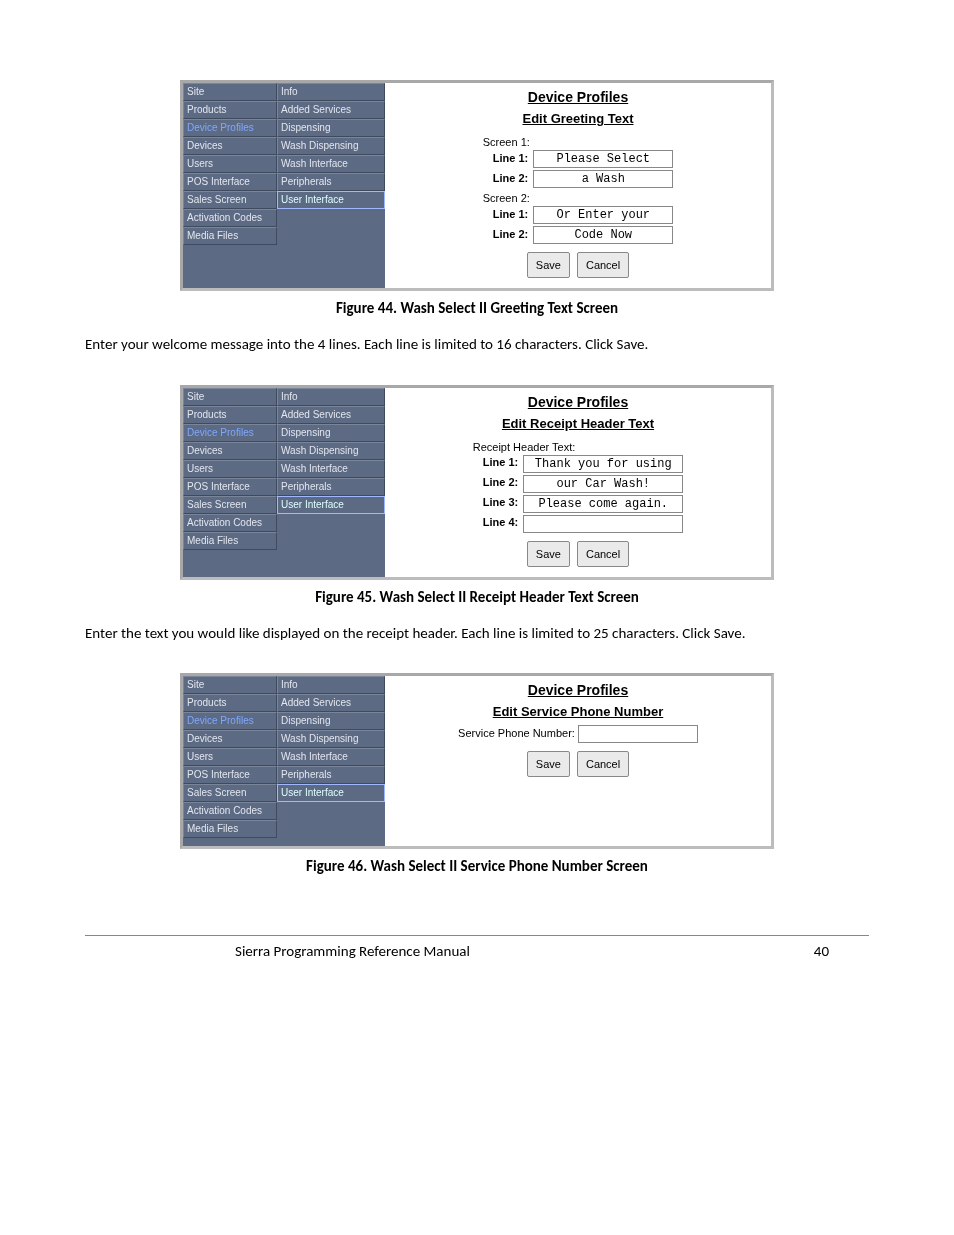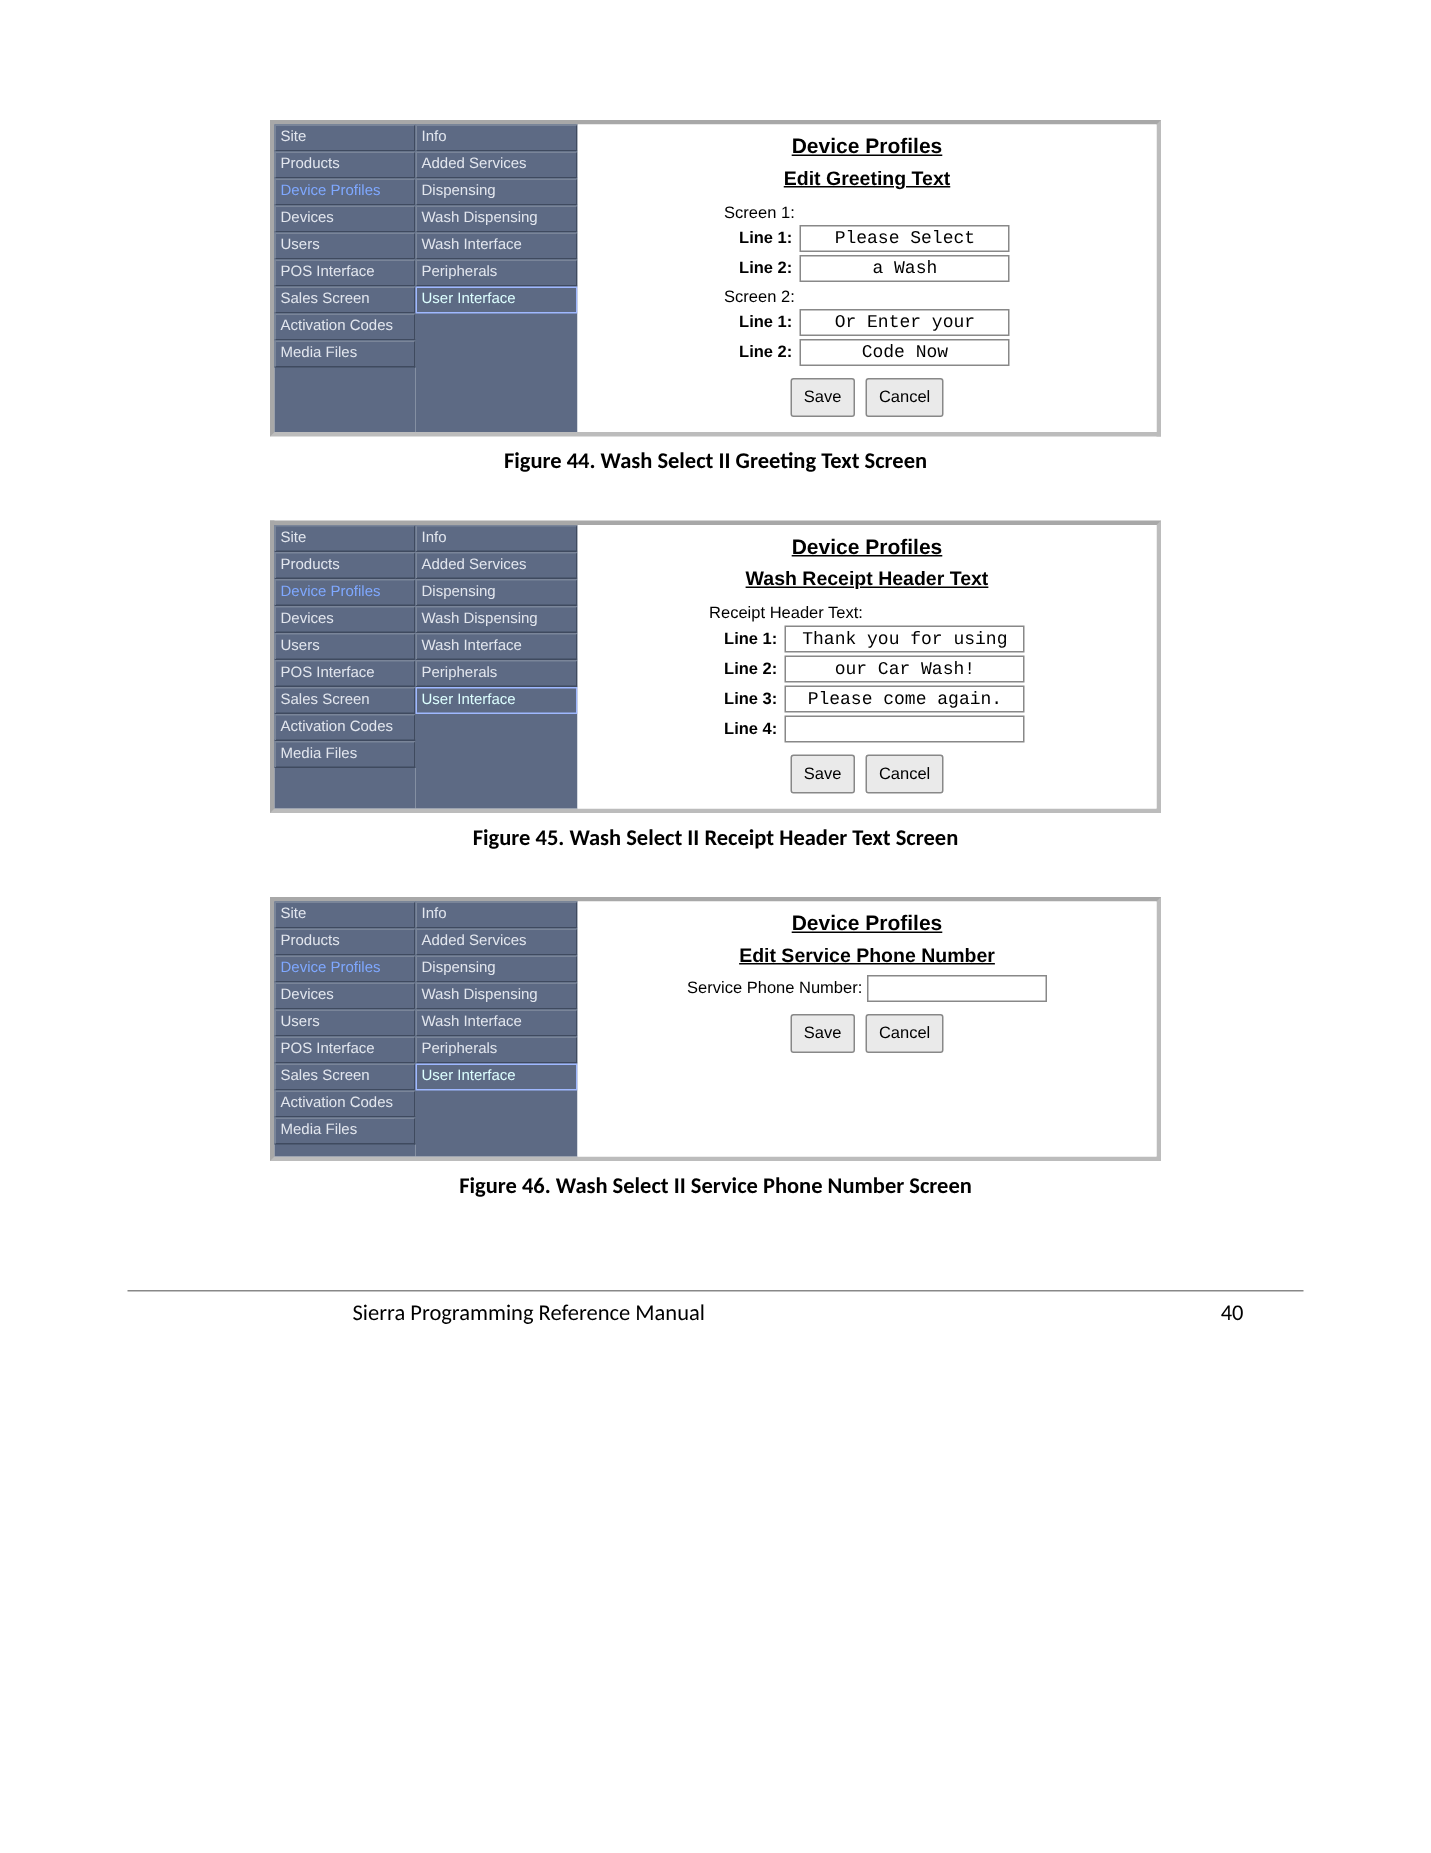--- a/index.html
+++ b/index.html
@@ -216,20 +216,21 @@
             <div class="btn-row">
               <button class="btn">Save</button>
               <button class="btn">Cancel</button>
             </div>
           </div>
         </div>
       </div>
     </div>
   </div>
   <div class="caption">Figure 44. Wash Select II Greeting Text Screen</div>
+  <p class="body-text">Enter your welcome message into the 4 lines. Each line is limited to 16 characters. Click Save.</p>
 
   <div class="figure-wrap">
     <div class="app-screenshot">
       <div class="app-inner">
         <div class="nav-col">
           <div class="nav-item">Site</div>
           <div class="nav-item">Products</div>
           <div class="nav-item sel">Device Profiles</div>
           <div class="nav-item">Devices</div>
           <div class="nav-item">Users</div>
@@ -242,21 +243,21 @@
           <div class="sub-item">Info</div>
           <div class="sub-item">Added Services</div>
           <div class="sub-item">Dispensing</div>
           <div class="sub-item">Wash Dispensing</div>
           <div class="sub-item">Wash Interface</div>
           <div class="sub-item">Peripherals</div>
           <div class="sub-item sel">User Interface</div>
         </div>
         <div class="content-col">
           <div class="content-title">Device Profiles</div>
-          <div class="content-sub">Wash Receipt Header Text</div>
+          <div class="content-sub">Edit Receipt Header Text</div>
           <div class="form-block">
             <div class="section-label">Receipt Header Text:</div>
             <div class="line-row">
               <span class="line-label">Line 1:</span>
               <input class="text-input wide" value="Thank you for using" style="">
             </div>
             <div class="line-row">
               <span class="line-label">Line 2:</span>
               <input class="text-input wide" value="our Car Wash!" style="">
             </div>
@@ -271,20 +272,21 @@
             <div class="btn-row">
               <button class="btn">Save</button>
               <button class="btn">Cancel</button>
             </div>
           </div>
         </div>
       </div>
     </div>
   </div>
   <div class="caption">Figure 45. Wash Select II Receipt Header Text Screen</div>
+  <p class="body-text">Enter the text you would like displayed on the receipt header. Each line is limited to 25 characters. Click Save.</p>
 
   <div class="figure-wrap">
     <div class="app-screenshot">
       <div class="app-inner" style="min-height:170px;">
         <div class="nav-col">
           <div class="nav-item">Site</div>
           <div class="nav-item">Products</div>
           <div class="nav-item sel">Device Profiles</div>
           <div class="nav-item">Devices</div>
           <div class="nav-item">Users</div>

